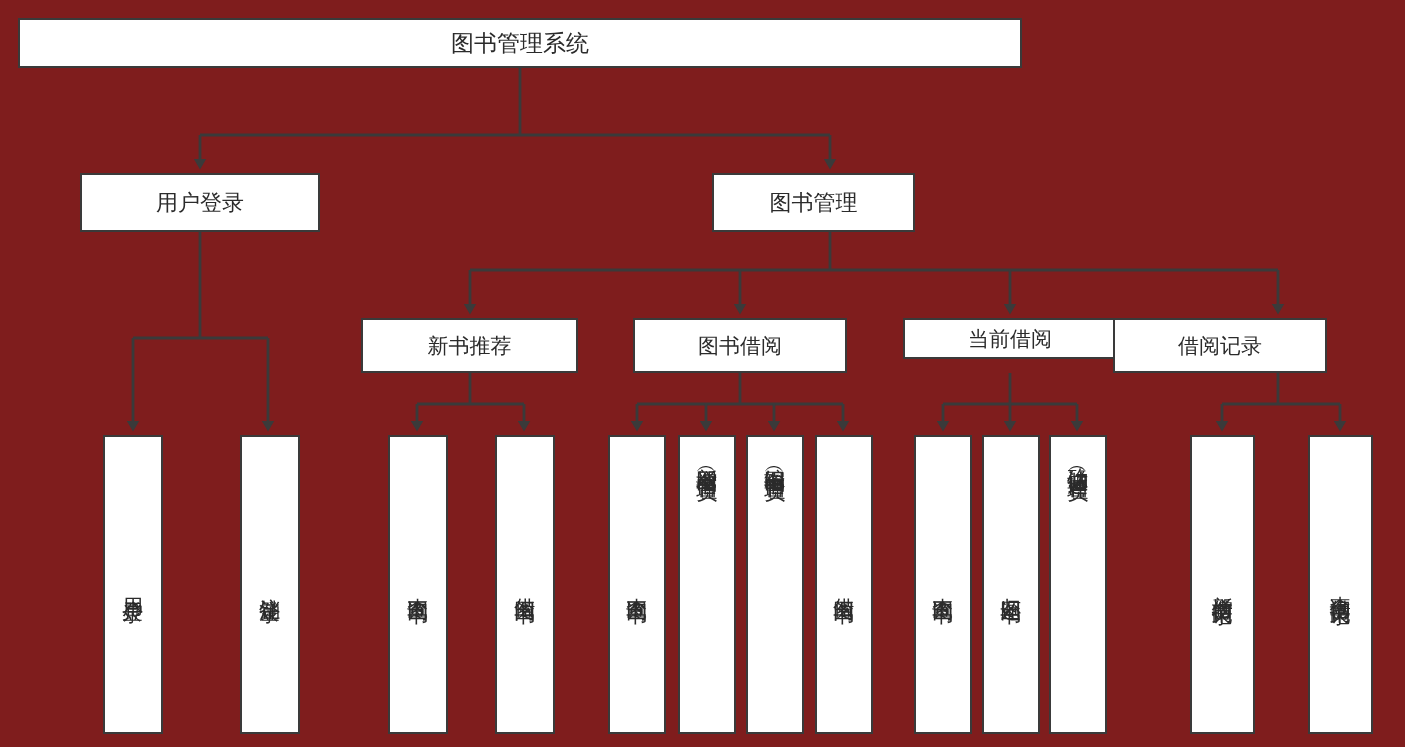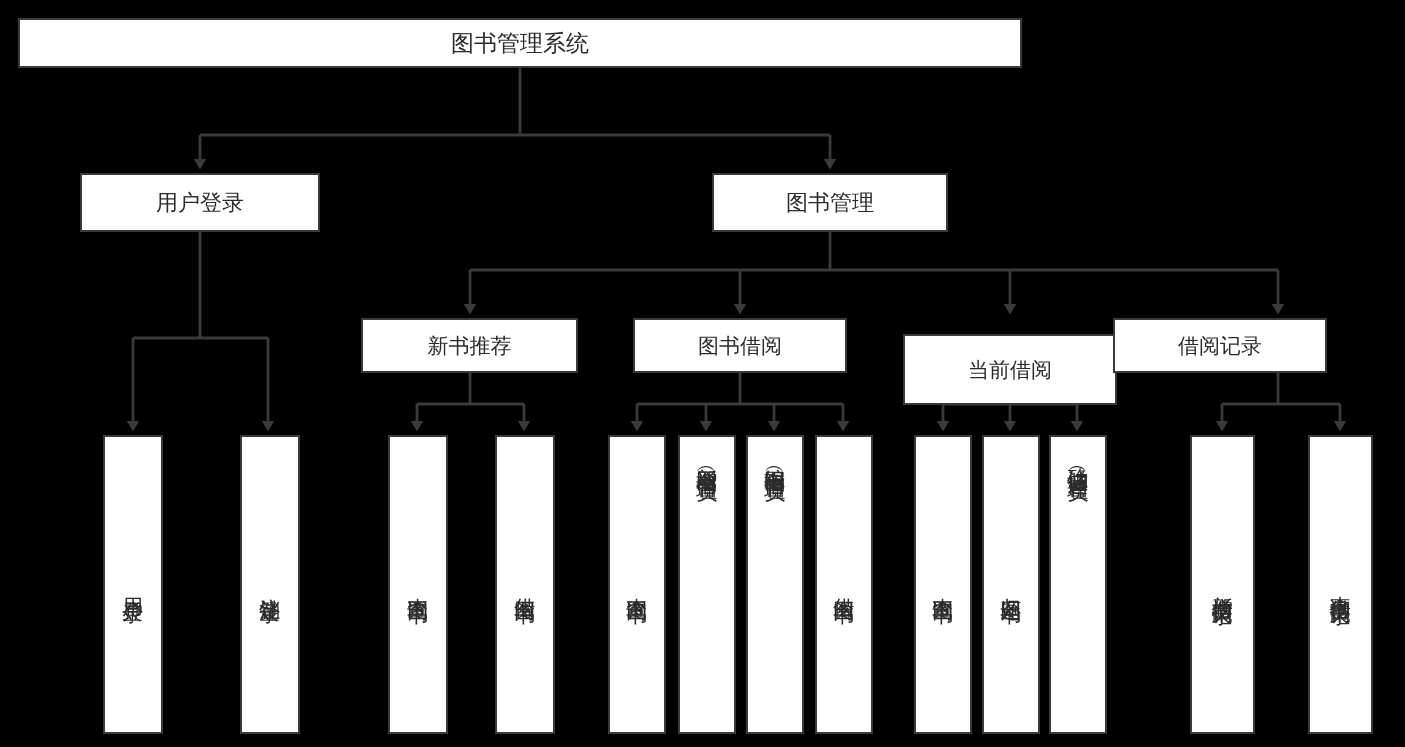--- a/index.html
+++ b/index.html
@@ -1,18 +1,18 @@
 <!DOCTYPE html>
 <html><head>
 <meta charset="utf-8">
 <style>
   html,body{margin:0;padding:0;background:#ffffff;}
   body{width:1405px;height:747px;overflow:hidden;
        font-family:"Liberation Sans","DejaVu Sans",sans-serif;}
-  #stage{position:relative;width:1405px;height:747px;background:#000000;}
+  #stage{position:relative;width:1405px;height:747px;background:#7f1d1d;}
   #wires{position:absolute;left:0;top:0;width:1405px;height:747px;}
 
   .node{position:absolute;box-sizing:border-box;background:#ffffff;
         border:2.5px solid #3a3a3a;display:flex;align-items:center;
         justify-content:center;color:#2b2b2b;}
   .node.root{font-size:23px;}
   .node.lvl2{font-size:22px;}
   .node.lvl3{font-size:21px;}
 
   .leaf{position:absolute;box-sizing:border-box;background:#ffffff;
@@ -81,31 +81,31 @@
     </g>
   </svg>
 
   <div class="node root" style="left:18px;top:18px;width:1004px;height:50px;">
     <span>图书管理系统</span>
   </div>
 
   <div class="node lvl2" style="left:80px;top:173px;width:240px;height:59px;">
     <span>用户登录</span>
   </div>
-  <div class="node lvl2" style="left:712px;top:173px;width:236px;height:59px;">
+  <div class="node lvl2" style="left:712px;top:173px;width:203px;height:59px;">
     <span>图书管理</span>
   </div>
 
   <div class="node lvl3" style="left:361px;top:318px;width:217px;height:55px;">
     <span>新书推荐</span>
   </div>
   <div class="node lvl3" style="left:633px;top:318px;width:214px;height:55px;">
     <span>图书借阅</span>
   </div>
-  <div class="node lvl3" style="left:903px;top:334px;width:214px;height:71px;">
+  <div class="node lvl3" style="left:903px;top:318px;width:214px;height:41px;">
     <span>当前借阅</span>
   </div>
   <div class="node lvl3" style="left:1113px;top:318px;width:214px;height:55px;">
     <span>借阅记录</span>
   </div>
 
   <div class="leaf center" style="left:103px;top:435px;width:60px;height:299px;">
     <span class="vtext">用户登录</span>
   </div>
   <div class="leaf center" style="left:240px;top:435px;width:60px;height:299px;">

